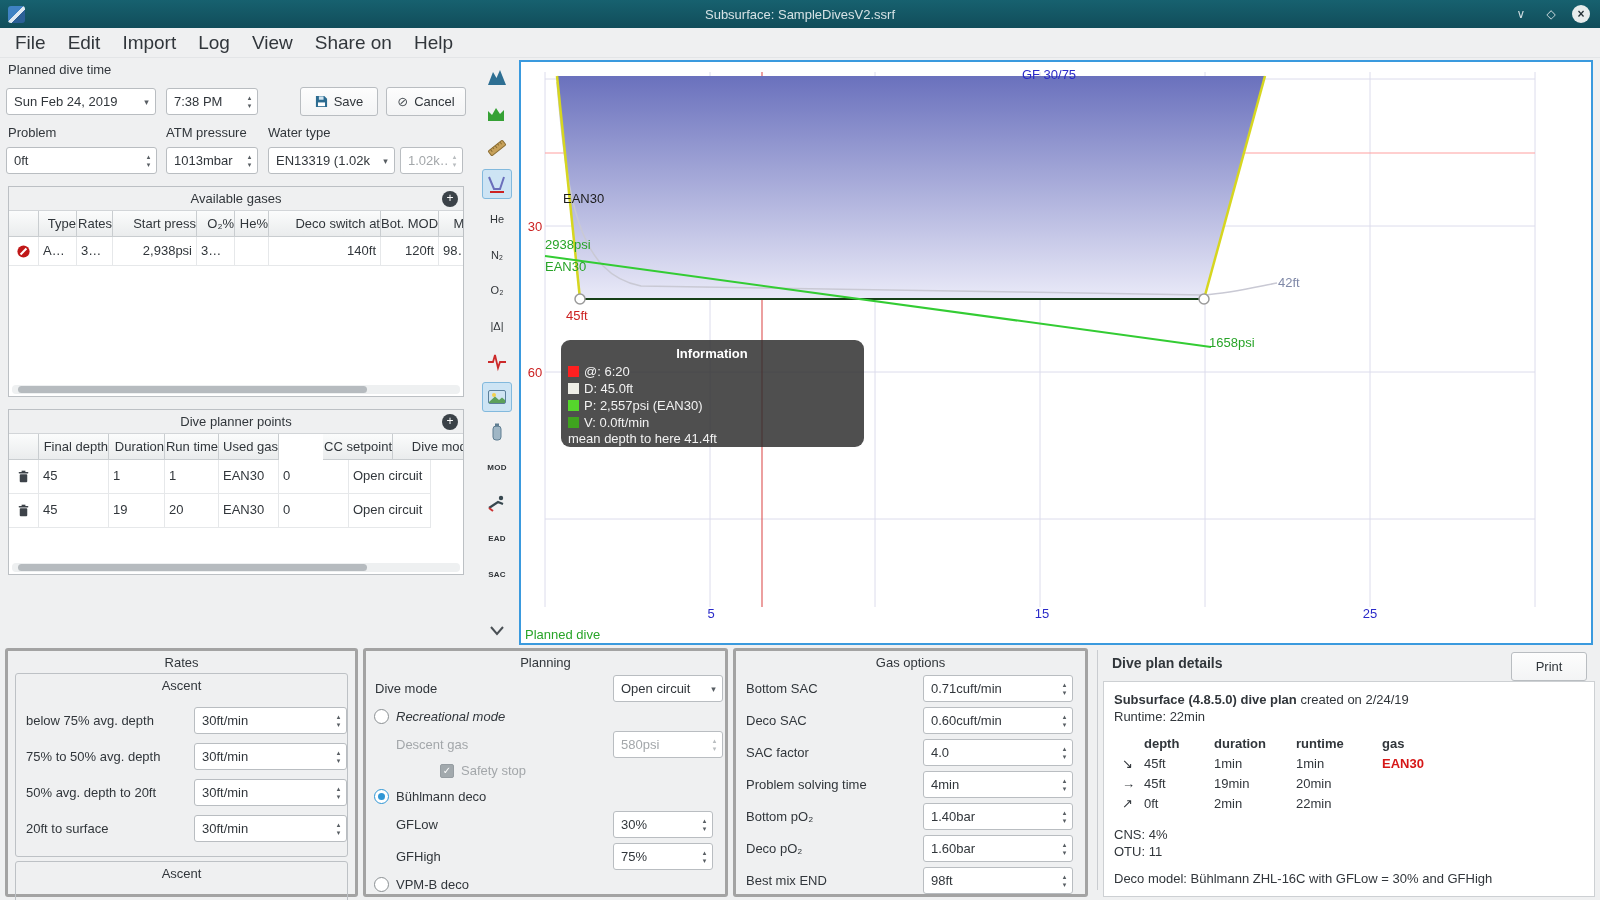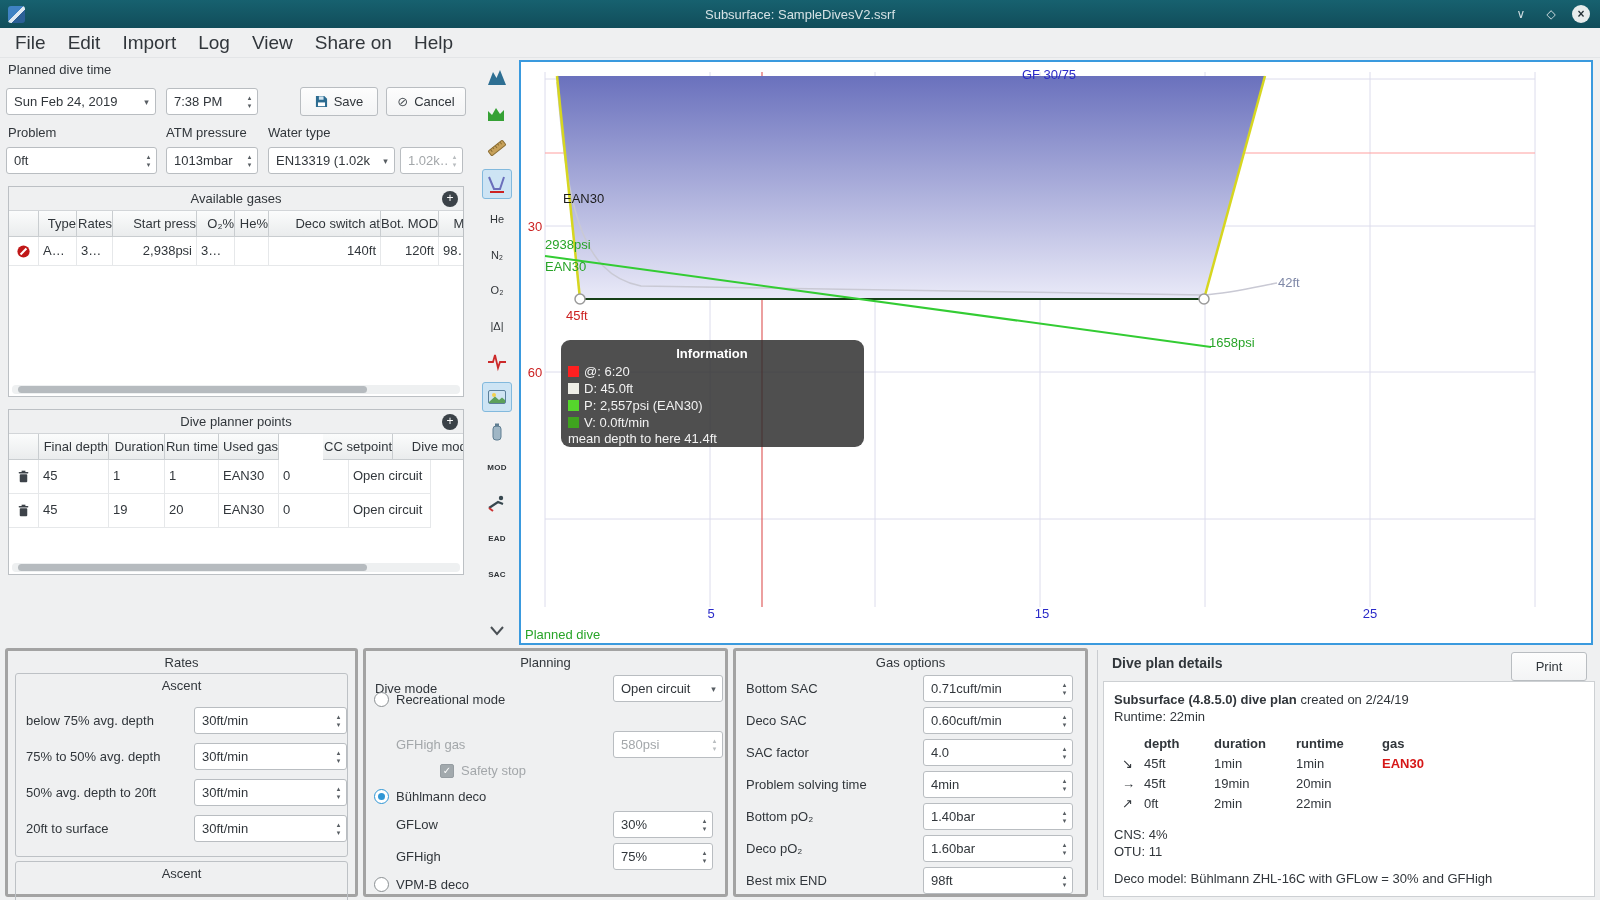--- a/index.html
+++ b/index.html
@@ -425,25 +425,25 @@
   </div>
 </div>
 
 <div class="gbox" style="left:363px;top:648px;width:365px;height:249px;">
   <div class="gb-title">Planning</div>
   <div class="lbl" style="left:9px;top:30px;">Dive mode</div>
   <div class="field" style="left:247px;top:24px;width:110px;">
     <div class="val">Open circuit</div>
     <div class="caret">▾</div>
   </div>
-  <div class="optrow" style="left:8px;top:41px;">
+  <div class="optrow" style="left:8px;top:58px;font-style:italic;">
     <span class="radio"></span>
     <span>Recreational mode</span>
   </div>
-  <div class="lbl gray" style="left:30px;top:86px;">GFHigh gas</div>
+  <div class="lbl gray" style="left:30px;top:86px;">Descent gas</div>
   <div class="field disabled" style="left:247px;top:80px;width:110px;">
     <div class="val">580psi</div>
     <div class="arrows" style="color:#b9bdc0;">
         <span>▴</span>
         <span>▾</span>
       </div>
   </div>
   <div class="optrow" style="left:74px;top:112px;color:#a3a7aa;">
     <span class="checkbox">✓</span>
     <span>Safety stop</span>

